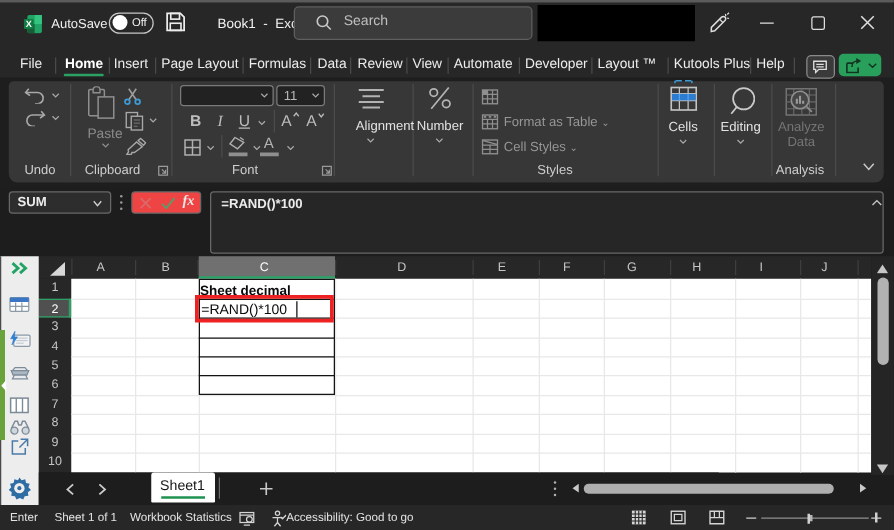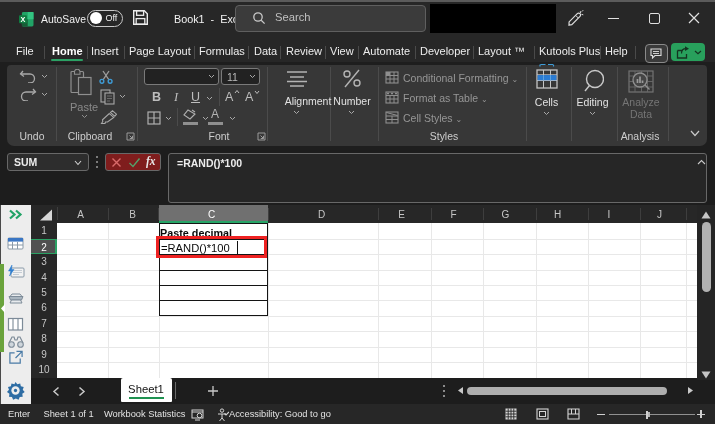--- a/index.html
+++ b/index.html
@@ -119,21 +119,21 @@
   <div class="abs" style="left:261px;top:5px;width:1px;height:74px;background:#4b4b4b;"></div>
   <div class="abs" style="left:324px;top:5px;width:1px;height:74px;background:#4b4b4b;"></div>
   <div class="abs" style="left:372px;top:5px;width:1px;height:74px;background:#4b4b4b;"></div>
   <div class="abs" style="left:519.5px;top:5px;width:1px;height:74px;background:#4b4b4b;"></div>
   <div class="abs" style="left:564.5px;top:5px;width:1px;height:74px;background:#4b4b4b;"></div>
   <div class="abs" style="left:611px;top:5px;width:1px;height:74px;background:#4b4b4b;"></div>
   <div class="abs" style="left:661.5px;top:5px;width:1px;height:74px;background:#4b4b4b;"></div>
 
   <div class="abs txt" style="left:26px;top:68.5px;font-size:10.4px;color:#cecece;transform:translateX(-50%);">Undo</div>
   <div class="abs txt" style="left:84px;top:68.5px;font-size:10.4px;color:#cecece;transform:translateX(-50%);">Clipboard</div>
-  <div class="abs txt" style="left:190px;top:68.5px;font-size:10.4px;color:#cecece;transform:translateX(-50%);margin-left:23px;">Font</div>
+  <div class="abs txt" style="left:190px;top:68.5px;font-size:10.4px;color:#cecece;transform:translateX(-50%);">Font</div>
   <div class="abs txt" style="left:438px;top:68.5px;font-size:10.4px;color:#cecece;transform:translateX(-50%);">Styles</div>
   <div class="abs txt" style="left:634px;top:68.5px;font-size:10.4px;color:#cecece;transform:translateX(-50%);">Analysis</div>
 
   <svg class="abs" style="left:13px;top:7px;" width="18" height="14" viewBox="0 0 18 14">
     <path d="M4 2 L1.5 5 L5 7.5" fill="none" stroke="#a9a9a9" stroke-width="1.3"></path>
     <path d="M2 5 h9 a4.5 4.5 0 0 1 0 9 h-2" fill="none" stroke="#a9a9a9" stroke-width="1.3"></path>
   </svg>
   <svg class="abs" style="left:35px;top:12px;" width="7" height="5" viewBox="0 0 7 5">
       <path d="M1 1 L3.5 3.5 L6 1" fill="none" stroke="#a9a9a9" stroke-width="1"></path>
     </svg>
@@ -249,21 +249,20 @@
   <div class="abs txt" style="left:346px;top:33px;font-size:10.5px;color:#e2e2e2;transform:translateX(-50%);">Number</div>
   <svg class="abs" style="left:342px;top:48px;" width="7" height="5" viewBox="0 0 7 5">
       <path d="M1 1 L3.5 3.5 L6 1" fill="none" stroke="#a9a9a9" stroke-width="1"></path>
     </svg>
 
   <svg class="abs" style="left:379px;top:9px;" width="14" height="13" viewBox="0 0 14 13">
     <rect x="1" y="1" width="12" height="11" fill="none" stroke="#8f8f8f" stroke-width="1.1"></rect>
     <path d="M1 4.5 H13 M1 8 H13 M5 1 V12 M9 1 V12" stroke="#8f8f8f" stroke-width="1"></path>
     <rect x="1" y="1" width="4" height="3.5" fill="#8f8f8f"></rect>
   </svg>
-  <div class="abs txt" style="left:397px;top:10px;font-size:10.5px;color:#969696;">Conditional Formatting <span style="font-size:8px;">⌄</span></div>
   <svg class="abs" style="left:379px;top:29px;" width="14" height="13" viewBox="0 0 14 13">
     <rect x="1" y="1" width="12" height="11" fill="none" stroke="#8f8f8f" stroke-width="1.1"></rect>
     <path d="M1 4.5 H13 M5 4.5 V12 M9 4.5 V12 M1 8 H13" stroke="#8f8f8f" stroke-width="1"></path>
     <path d="M2 2.5 l2 0 M6 2.5 l2 0 M10 2.5 l2 0" stroke="#8f8f8f" stroke-width="1.3"></path>
   </svg>
   <div class="abs txt" style="left:397px;top:30px;font-size:10.5px;color:#969696;">Format as Table <span style="font-size:8px;">⌄</span></div>
   <svg class="abs" style="left:379px;top:49px;" width="14" height="13" viewBox="0 0 14 13">
     <rect x="1" y="1" width="12" height="11" fill="none" stroke="#8f8f8f" stroke-width="1.1"></rect>
     <path d="M1 5 H13 M7 5 V12 M1 8.5 H13" stroke="#8f8f8f" stroke-width="1"></path>
     <path d="M1.5 1.5 l11 3" stroke="#8f8f8f" stroke-width="1"></path>
@@ -309,21 +308,21 @@
 <div class="abs" id="fbar" style="left:0;top:150px;width:715px;height:55px;background:#1d1d1d;font-weight:bold;">
   <div class="abs" style="left:7px;top:2.7px;width:80px;height:16.5px;background:#2d2d2d;border:1px solid #686868;border-radius:3px;">
     <div class="abs txt" style="left:6px;top:2.5px;font-size:10.5px;color:#ececec;">SUM</div>
     <svg class="abs" style="left:66px;top:6px;" width="8" height="6" viewBox="0 0 8 6">
         <path d="M1 1 L4 4.5 L7 1" fill="none" stroke="#d2d2d2" stroke-width="1.1"></path>
       </svg>
   </div>
   <div class="abs" style="left:96px;top:6px;width:2px;height:2px;background:#9a9a9a;border-radius:50%;"></div>
   <div class="abs" style="left:96px;top:11px;width:2px;height:2px;background:#9a9a9a;border-radius:50%;"></div>
   <div class="abs" style="left:96px;top:16px;width:2px;height:2px;background:#9a9a9a;border-radius:50%;"></div>
-  <div class="abs" style="left:105px;top:2.7px;width:54px;height:16.5px;background:#7f1d1d;border:1px solid #686868;border-radius:3px;">
+  <div class="abs" style="left:105px;top:2.7px;width:54px;height:16.5px;background:#ef4444;border:1px solid #686868;border-radius:3px;">
     <svg class="abs" style="left:5px;top:3px;" width="11" height="11" viewBox="0 0 11 11">
         <path d="M1.5 1.5 L9.5 9.5 M9.5 1.5 L1.5 9.5" stroke="#d96a6a" stroke-width="1.4"></path>
       </svg>
     <svg class="abs" style="left:22px;top:3px;" width="13" height="11" viewBox="0 0 13 11">
         <path d="M1.5 6 L5 9.5 L11.5 1.5" fill="none" stroke="#54a06a" stroke-width="1.4"></path>
       </svg>
     <div class="abs txt" style="left:40px;top:1px;font-size:11.5px;font-style:italic;color:#e8e8e8;font-family:'Liberation Serif',serif;"><i>fx</i></div>
   </div>
   <div class="abs" style="left:168px;top:2.5px;width:537px;height:48px;background:#262626;border:1px solid #686868;border-radius:3px;">
     <div class="abs txt" style="left:8px;top:3px;font-size:10.5px;color:#ececec;">=RAND()*100</div>
@@ -398,21 +397,21 @@
   <div class="gh abs" style="top:126.2px;"></div>
   <div class="gh abs" style="top:141.6px;"></div>
   <div class="gh abs" style="top:157px;"></div>
 
   <div class="abs" style="left:159px;top:18.4px;width:109px;height:92.4px;border:1px solid #141414;box-sizing:border-box;"></div>
   <div class="bh abs" style="top:33.8px;"></div>
   <div class="bh abs" style="top:49.2px;"></div>
   <div class="bh abs" style="top:64.6px;"></div>
   <div class="bh abs" style="top:80px;"></div>
   <div class="bh abs" style="top:95.4px;"></div>
-  <div class="abs txt" style="left:160px;top:21.5px;font-size:10.8px;font-weight:bold;color:#0b0b0b;">Paste decimal</div>
+  <div class="abs txt" style="left:160px;top:21.5px;font-size:10.8px;font-weight:bold;color:#0b0b0b;">Sheet decimal</div>
   <div class="abs txt" style="left:161px;top:37px;font-size:11.2px;color:#0b0b0b;">=RAND()*100</div>
   <div class="abs" style="left:237px;top:36px;width:1px;height:13px;background:#111;"></div>
 
   <div class="abs" style="left:155.5px;top:30.5px;width:105px;height:16px;border:3px solid #ee2222;"></div>
 
   <div class="abs" style="left:697px;top:0;width:18px;height:175px;background:#252525;"></div>
   <svg class="abs" style="left:700.5px;top:6px;" width="10" height="8" viewBox="0 0 10 8">
       <path d="M5 0.5 L9.5 7.5 H0.5 Z" fill="#c6c6c6"></path>
     </svg>
   <div class="abs" style="left:701.5px;top:17px;width:9px;height:70px;background:#b2b2b2;border-radius:4.5px;"></div>

